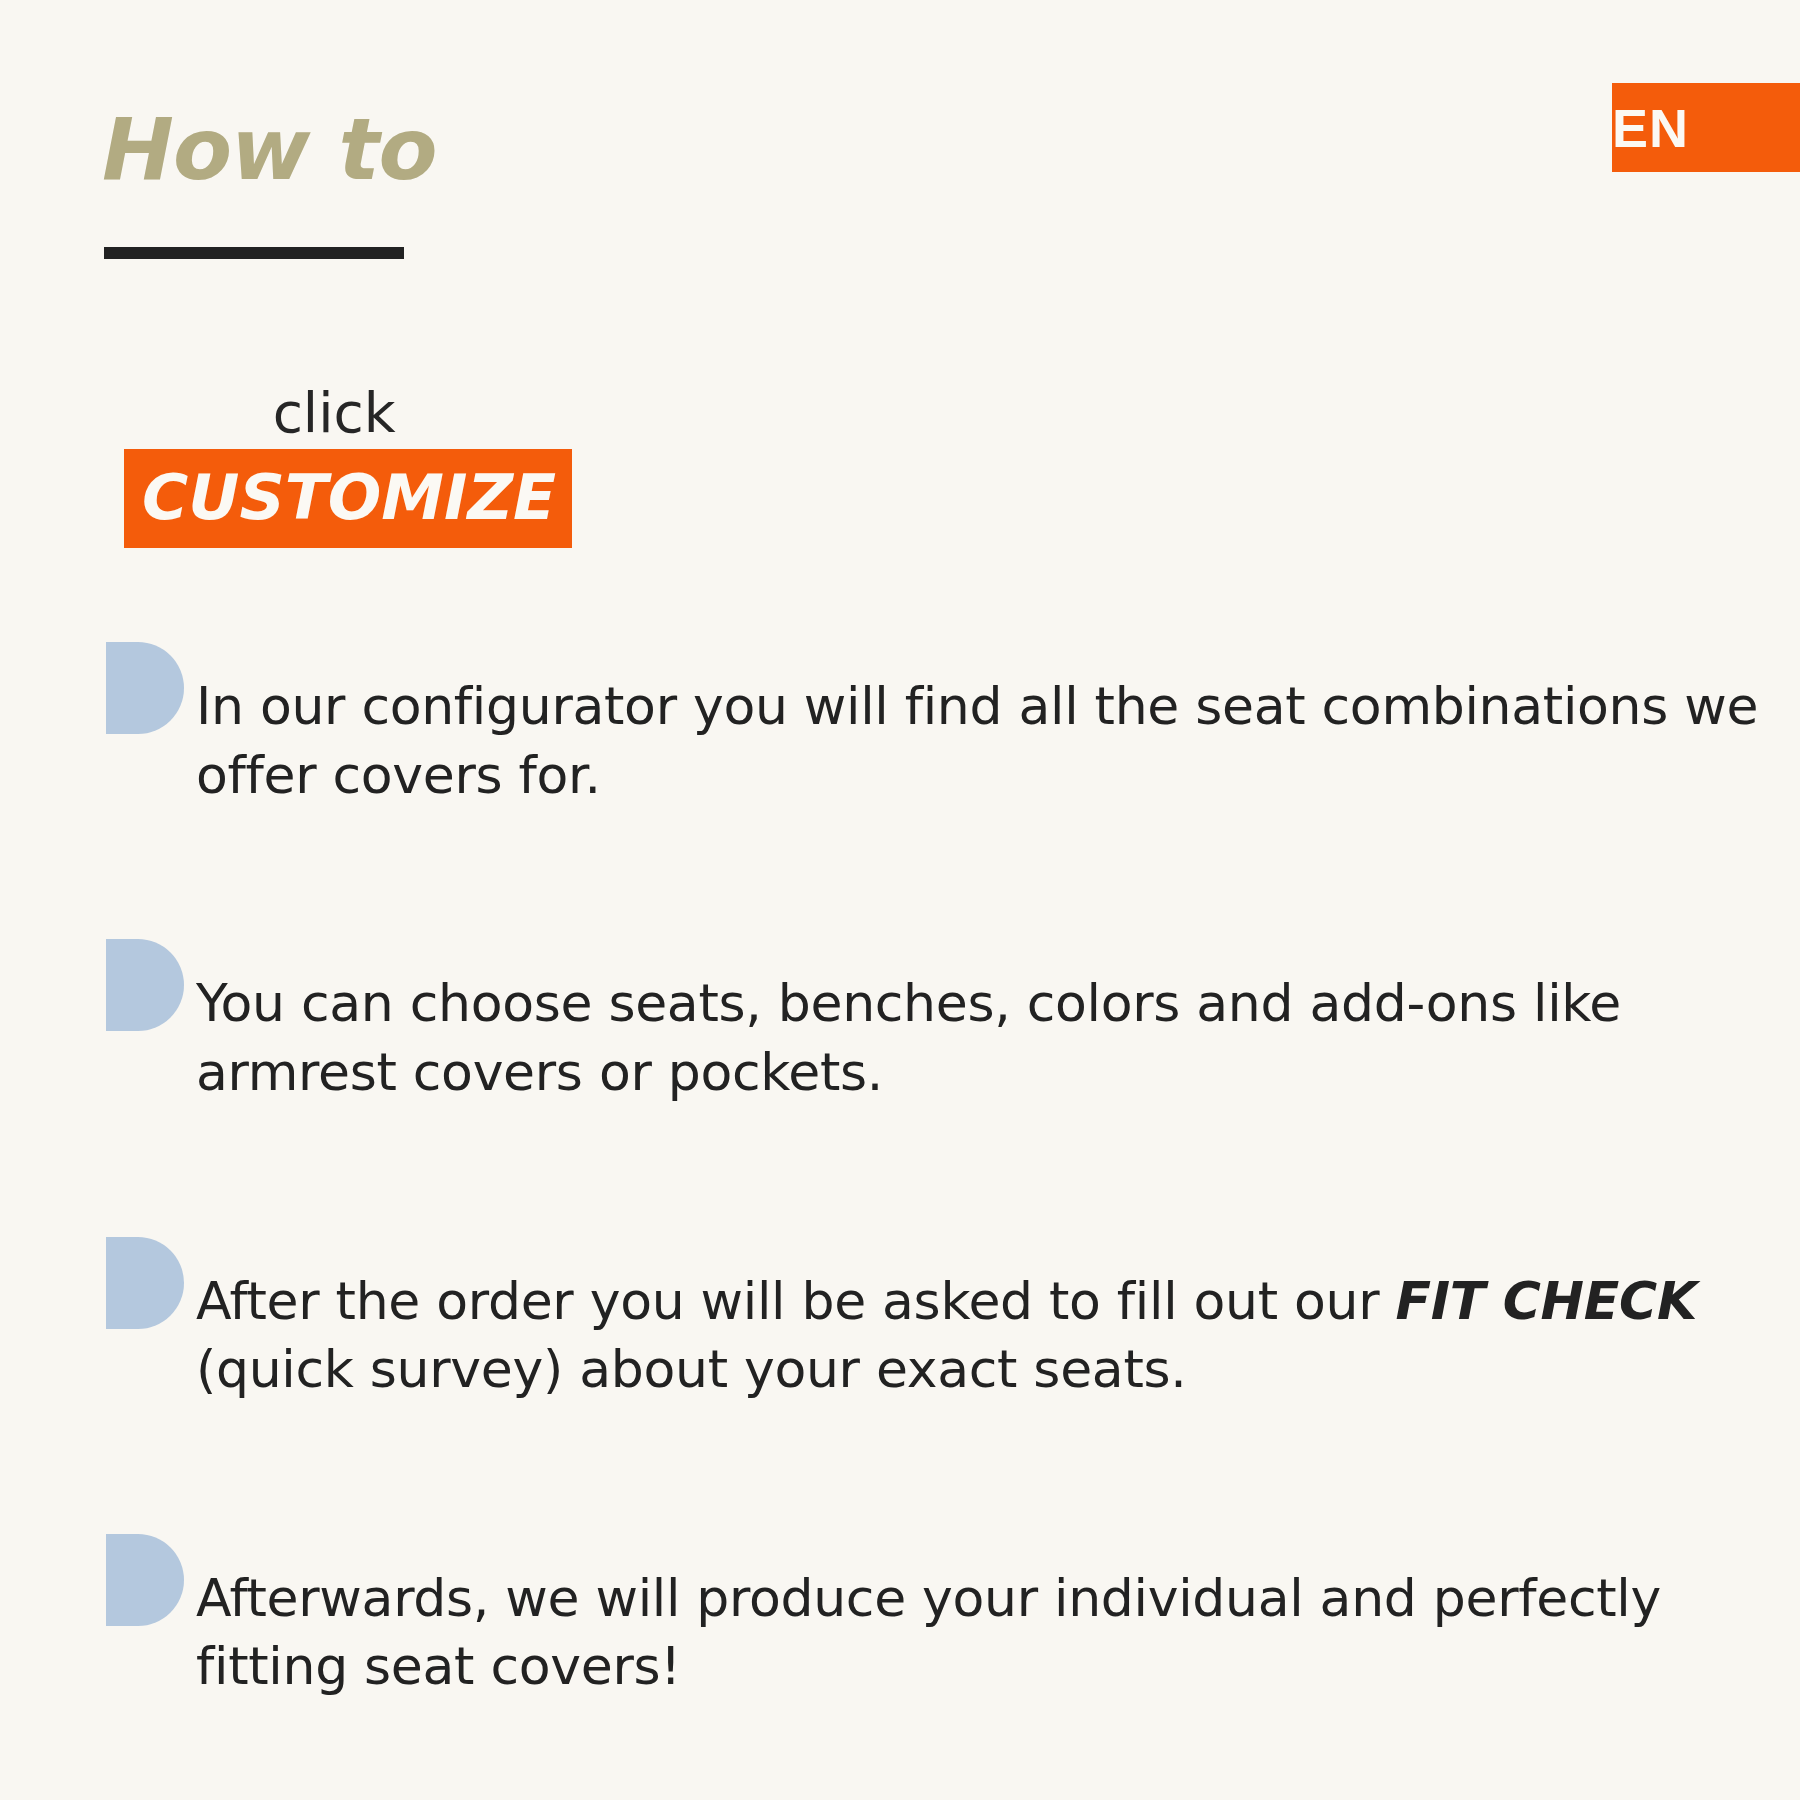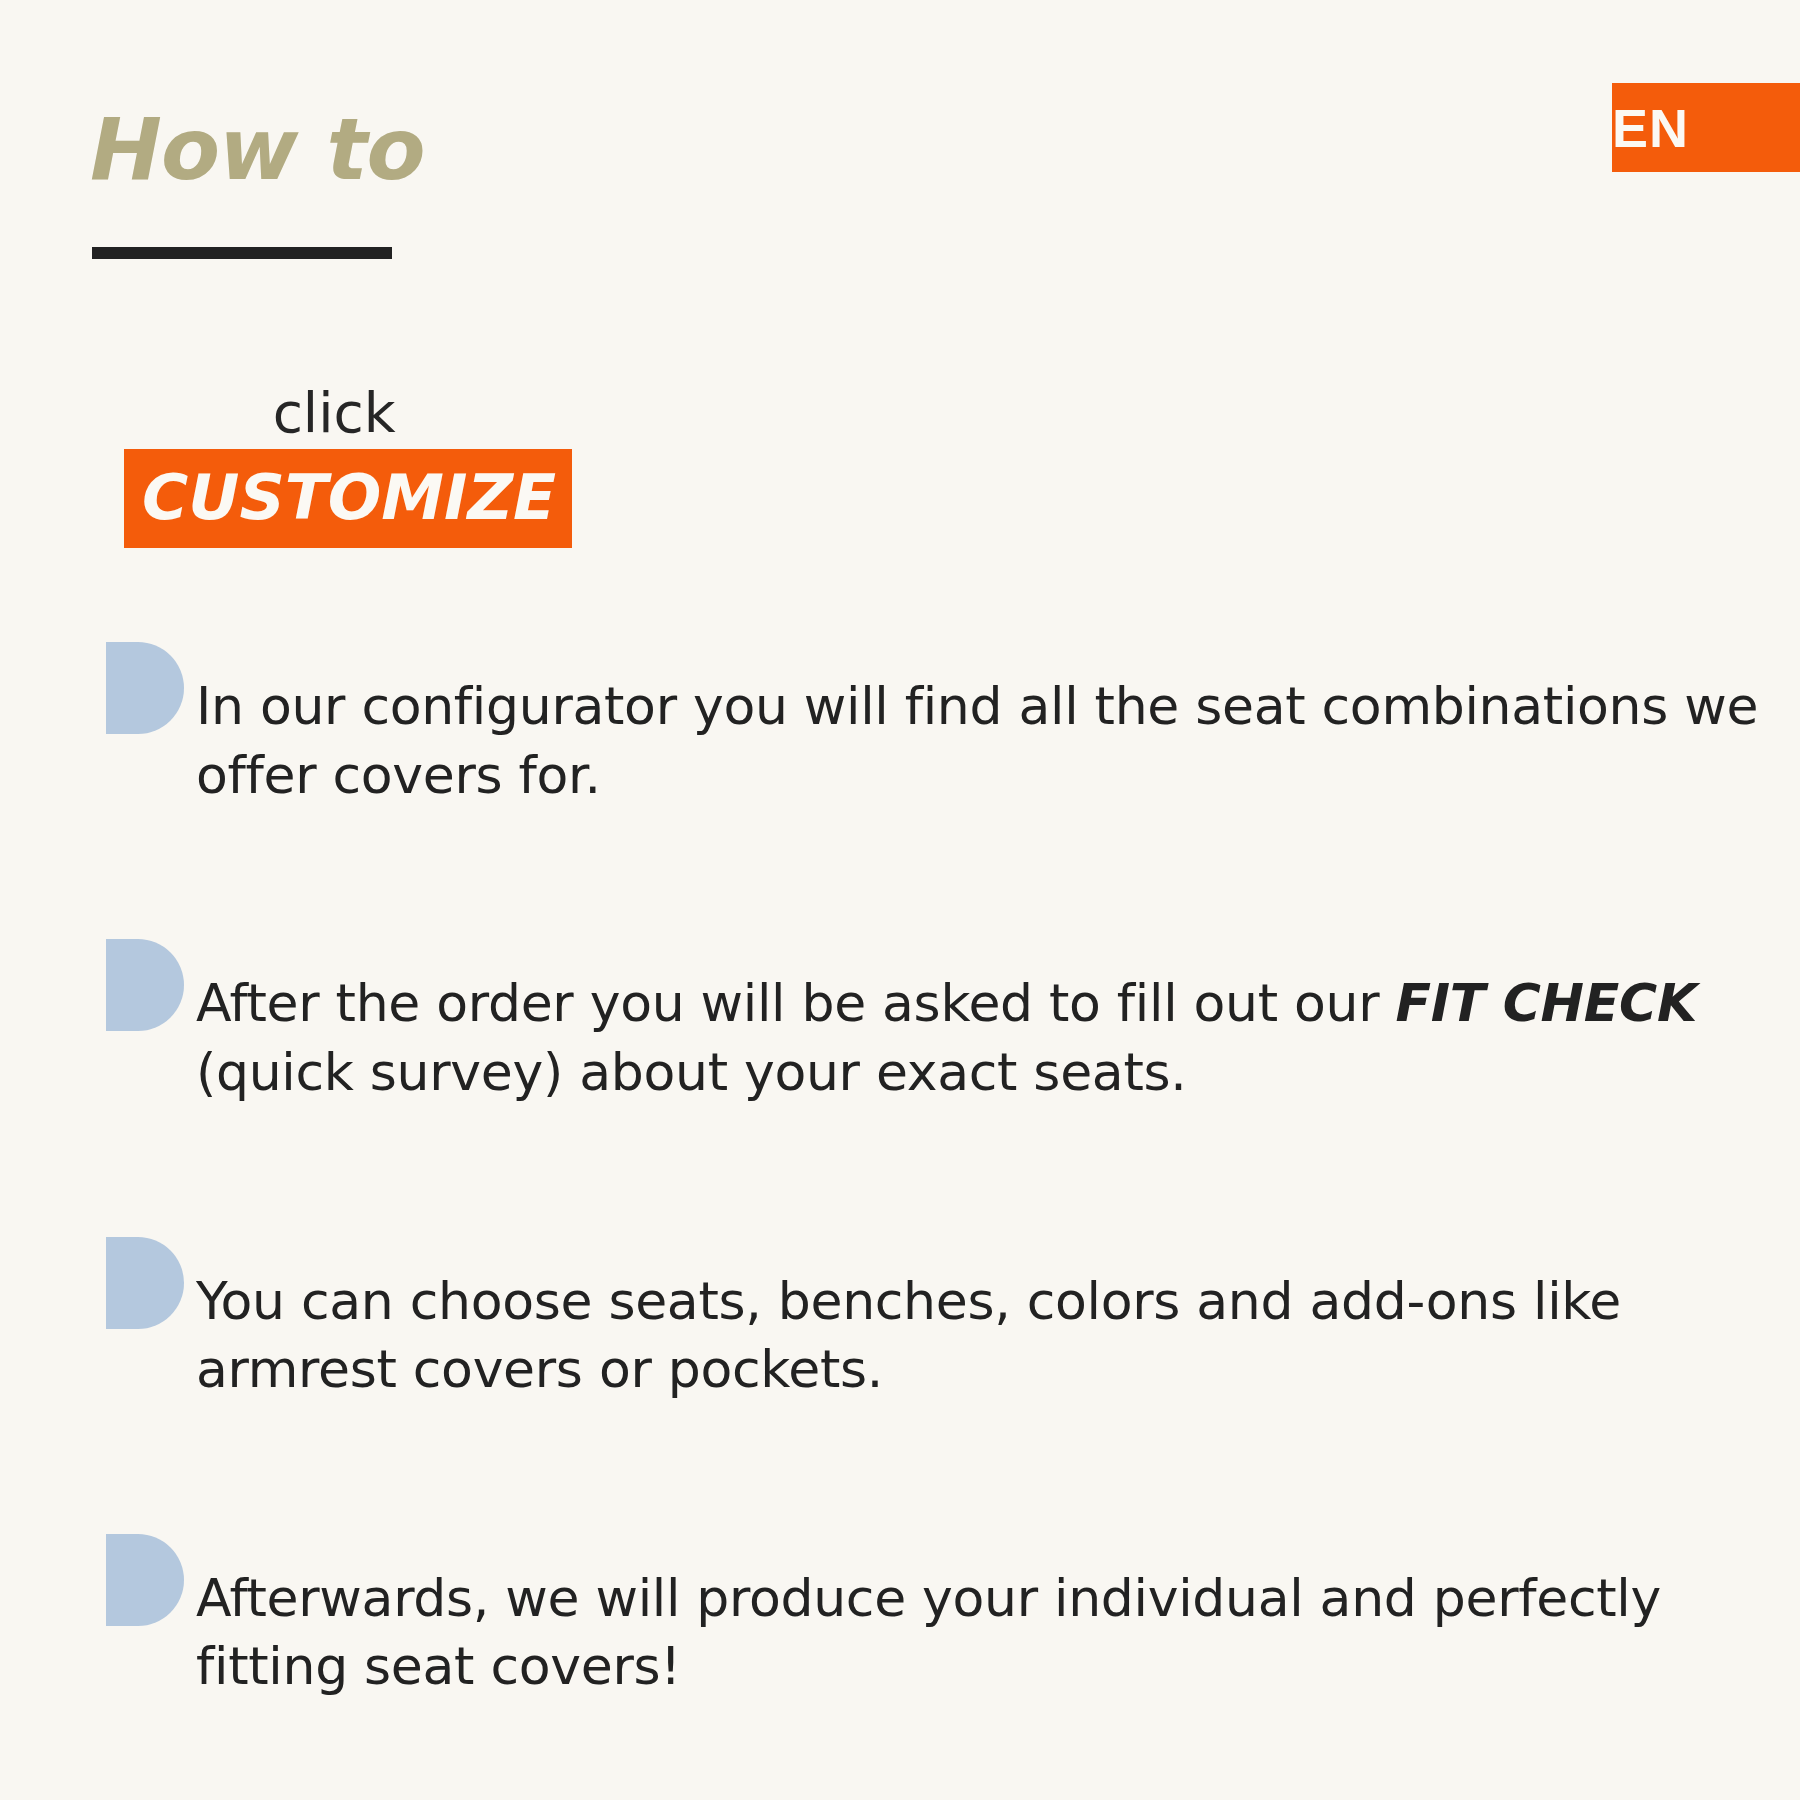--- a/index.html
+++ b/index.html
@@ -41,21 +41,21 @@
     font-size: 54px;
     font-weight: 700;
     letter-spacing: 1px;
     line-height: 1;
     padding-right: 36px;
   }
 
   
   .heading-block {
     position: absolute;
-    left: 90px;
+    left: 102px;
     top: 104px;
   }
   .heading-title {
     font-family: "DejaVu Sans", sans-serif;
     font-size: 86px;
     font-weight: 700;
     font-style: italic;
     color: #b2ab82;
     line-height: 1.05;
     letter-spacing: -1px;
@@ -159,26 +159,26 @@
 
   <div class="steps">
 
     <div class="step">
       <span class="step-marker"></span>
       <p class="step-text"><span>In our configurator you will find all the seat combinations we offer covers for.</span></p>
     </div>
 
     <div class="step">
       <span class="step-marker"></span>
-      <p class="step-text"><span>After the order you will be asked to fill out our </span><b>FIT CHECK</b><span> (quick survey) about your exact seats.</span></p>
+      <p class="step-text"><span>You can choose seats, benches, colors and add-ons like armrest covers or pockets.</span></p>
     </div>
 
     <div class="step">
       <span class="step-marker"></span>
-      <p class="step-text"><span>You can choose seats, benches, colors and add-ons like armrest covers or pockets.</span></p>
+      <p class="step-text"><span>After the order you will be asked to fill out our </span><b>FIT CHECK</b><span> (quick survey) about your exact seats.</span></p>
     </div>
 
     <div class="step">
       <span class="step-marker"></span>
       <p class="step-text"><span>Afterwards, we will produce your individual and perfectly fitting seat covers!</span></p>
     </div>
 
   </div>
 
 </div>

